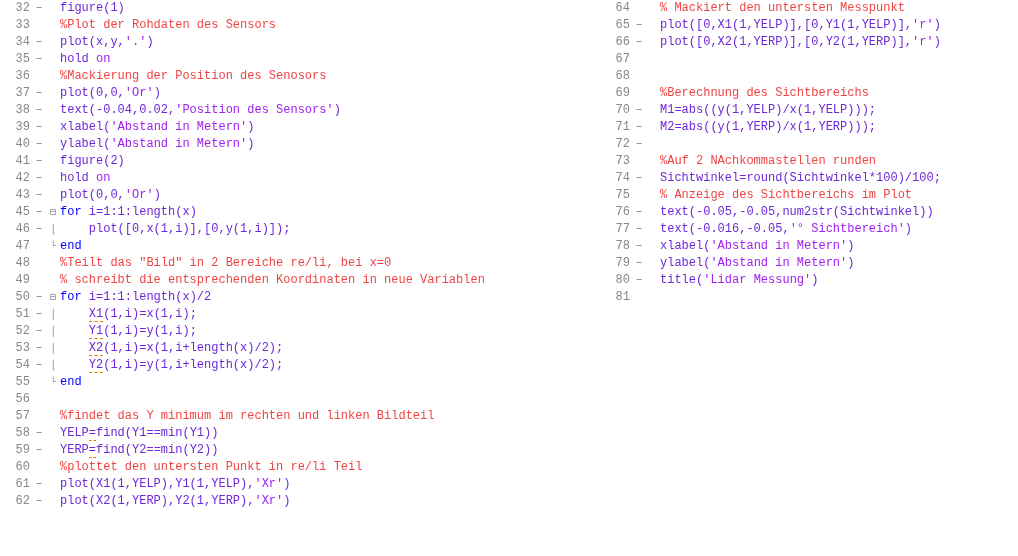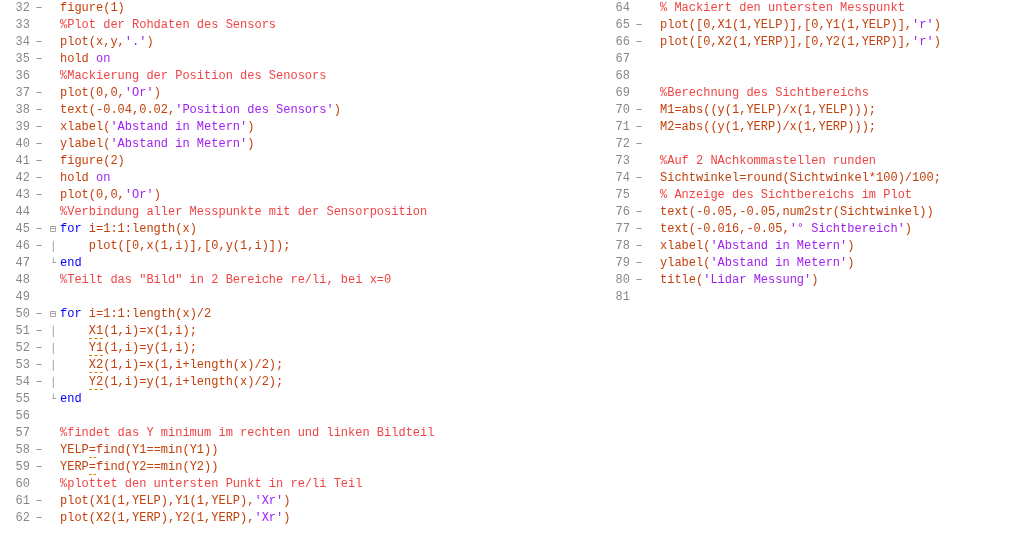--- a/index.html
+++ b/index.html
@@ -45,21 +45,21 @@
     font-size: 10px;
     user-select: none;
   }
   .code {
     white-space: pre;
     flex: 1;
   }
   .kw { color: #0000ff; }
   .cm { color: #ef4444; }
   .st { color: #a020f0; }
-  .tx { color: #c2410c; }
+  .tx { color: #6d28d9; }
   .warn-underline {
     border-bottom: 1px dashed #e08000;
     margin-top: 48px;
   }
 </style>
 </head>
 <body>
 
 <div class="column col-left" id="col-left">
     <div class="line">
@@ -128,26 +128,20 @@
       <span class="fold"></span>
       <span class="code"><span class="tx">hold </span><span class="st">on</span></span>
     </div>
     <div class="line">
       <span class="lineno">43</span>
       <span class="marker">–</span>
       <span class="fold"></span>
       <span class="code"><span class="tx">plot(0,0,</span><span class="st">'Or'</span><span class="tx">)</span></span>
     </div>
     <div class="line">
-      <span class="lineno">44</span>
-      <span class="marker"></span>
-      <span class="fold"></span>
-      <span class="code"><span class="cm">%Verbindung aller Messpunkte mit der Sensorposition</span></span>
-    </div>
-    <div class="line">
       <span class="lineno">45</span>
       <span class="marker">–</span>
       <span class="fold">⊟</span>
       <span class="code"><span class="kw">for</span><span class="tx"> i=1:1:length(x)</span></span>
     </div>
     <div class="line">
       <span class="lineno">46</span>
       <span class="marker">–</span>
       <span class="fold">│</span>
       <span class="code"><span class="tx">    plot([0,x(1,i)],[0,y(1,i)]);</span></span>
@@ -161,20 +155,21 @@
     <div class="line">
       <span class="lineno">48</span>
       <span class="marker"></span>
       <span class="fold"></span>
       <span class="code"><span class="cm">%Teilt das "Bild" in 2 Bereiche re/li, bei x=0</span></span>
     </div>
     <div class="line">
       <span class="lineno">49</span>
       <span class="marker"></span>
       <span class="fold"></span>
+      <span class="code"><span class="cm">% schreibt die entsprechenden Koordinaten in neue Variablen</span></span>
     </div>
     <div class="line">
       <span class="lineno">50</span>
       <span class="marker">–</span>
       <span class="fold">⊟</span>
       <span class="code"><span class="kw">for</span><span class="tx"> i=1:1:length(x)/2</span></span>
     </div>
     <div class="line">
       <span class="lineno">51</span>
       <span class="marker">–</span>

